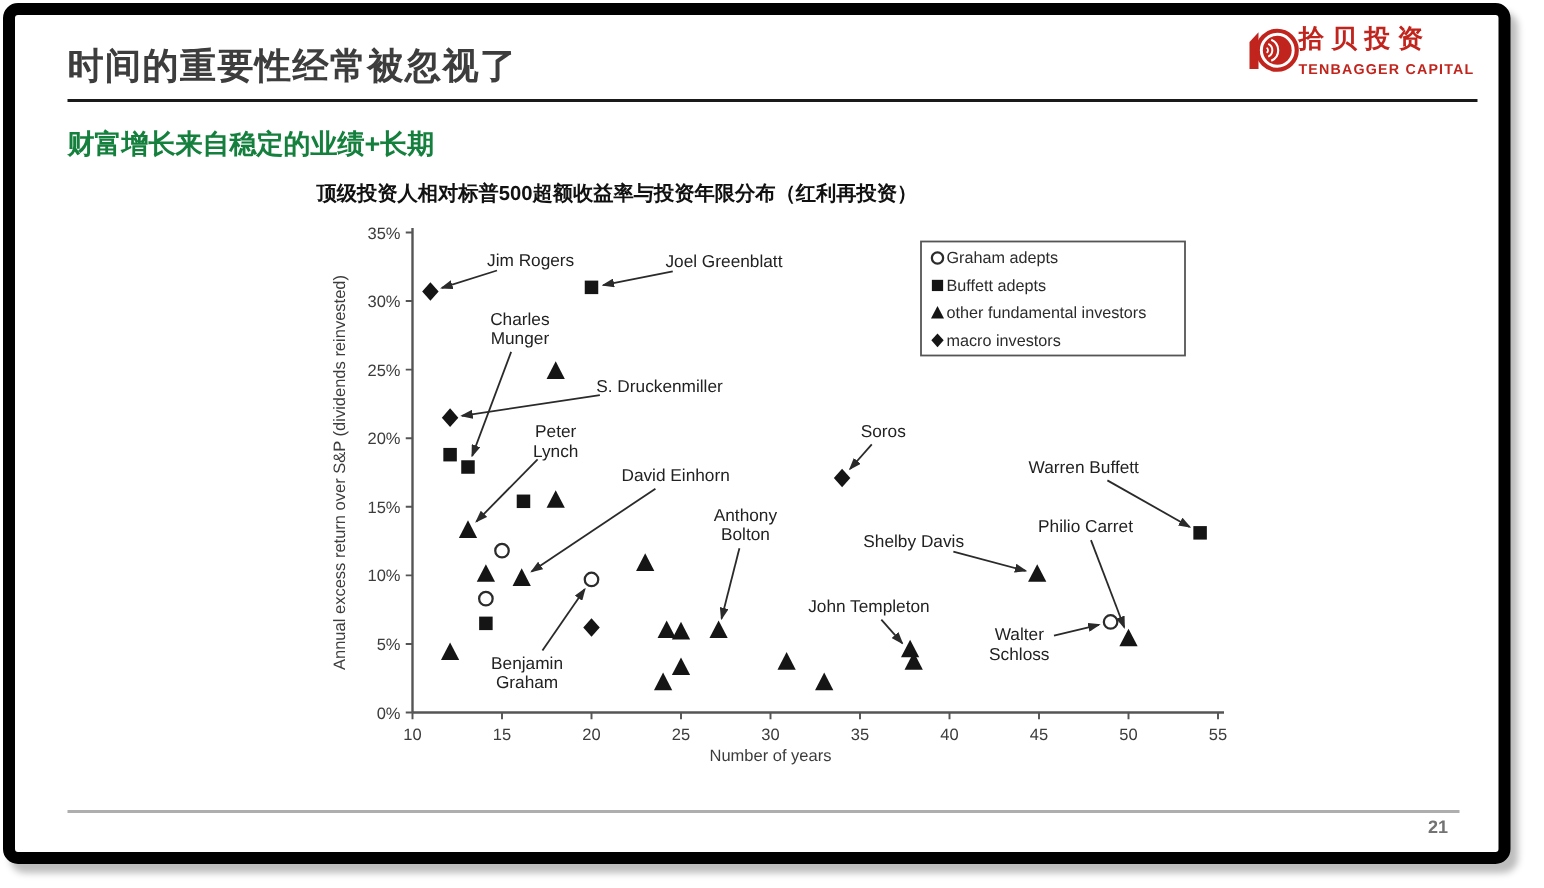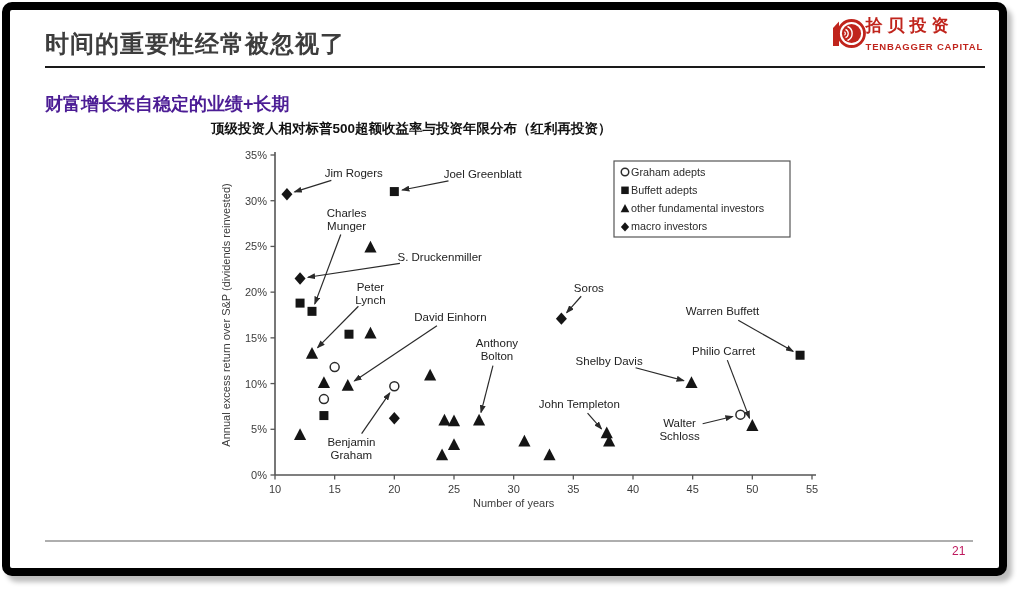--- a/index.html
+++ b/index.html
@@ -5,30 +5,30 @@
   html,body{margin:0;padding:0;background:#fff;}
   body{position:relative;width:1029px;height:592px;overflow:hidden;
        font-family:"Liberation Sans",sans-serif;}
   .frame{position:absolute;left:2px;top:2px;width:989px;height:558px;
          border:8px solid #000;border-radius:10px;background:#fff;
          box-shadow:5px 6px 5px #bdbdbd;z-index:0;}
   .title{position:absolute;left:45px;top:28px;font-size:24px;font-weight:600;
          color:#3d3d3d;letter-spacing:1px;z-index:2;text-align:right;}
   .title-underline{position:absolute;left:45px;top:66px;width:940px;height:2px;
          background:#1a1a1a;z-index:2;}
-  .subtitle{position:absolute;left:45px;top:92px;font-size:18px;font-weight:600;
-         color:#4c1d95;z-index:2;}
+  .subtitle{position:absolute;left:45px;top:84px;font-size:18px;font-weight:600;
+         color:#15803d;z-index:2;}
   .logo{position:absolute;right:46px;top:14px;display:flex;align-items:center;
         z-index:2;}
   .logo-cn{font-size:17px;font-weight:bold;color:#c0241c;letter-spacing:5px;white-space:nowrap;}
   .logo-en{font-size:9.5px;font-weight:bold;color:#c0241c;letter-spacing:0.8px;margin-top:4px;}
   .chart{position:absolute;left:197px;top:116px;width:645px;height:405px;z-index:2;}
   .footer-line{position:absolute;left:45px;top:540px;width:928px;height:2px;
         background:#aeaeae;z-index:2;}
-  .page-num{position:absolute;left:952px;top:544px;font-size:12px;color:#be185d;z-index:2;}
+  .page-num{position:absolute;left:952px;top:544px;font-size:12px;color:#737373;z-index:2;font-weight:bold;}
   svg text{font-family:"Liberation Sans",sans-serif;}
 </style>
 </head>
 <body>
 
 <div class="frame"></div>
 
 <div class="title">时间的重要性经常被忽视了</div>
 <div class="title-underline"></div>
 <div class="subtitle">财富增长来自稳定的业绩+长期</div>

